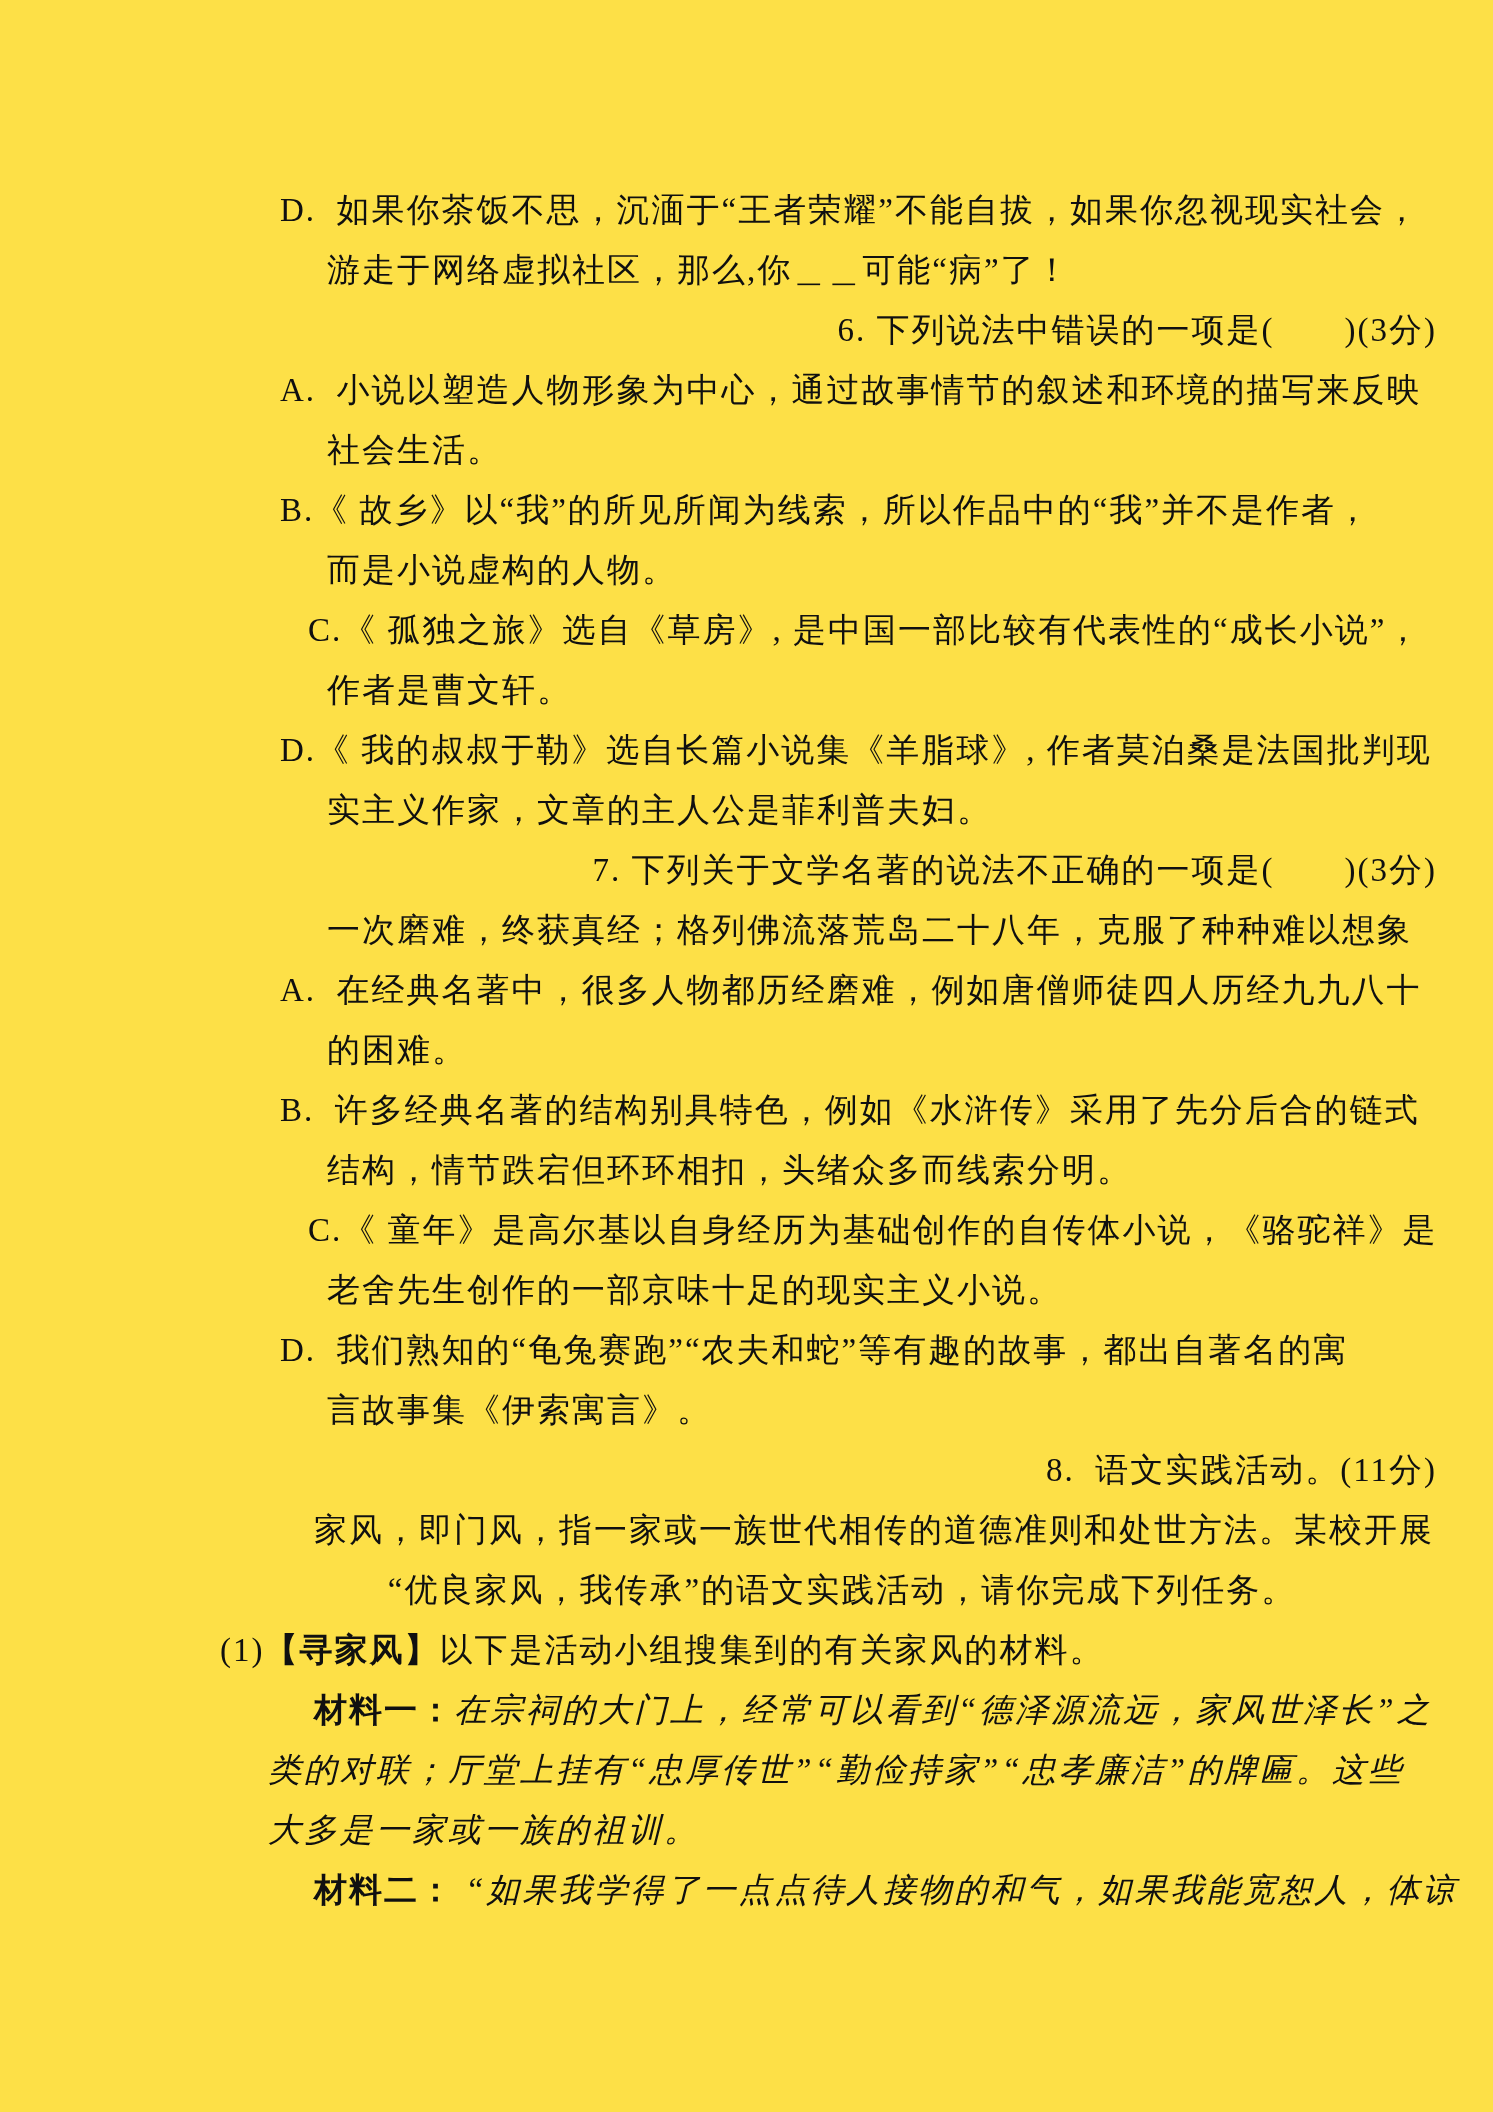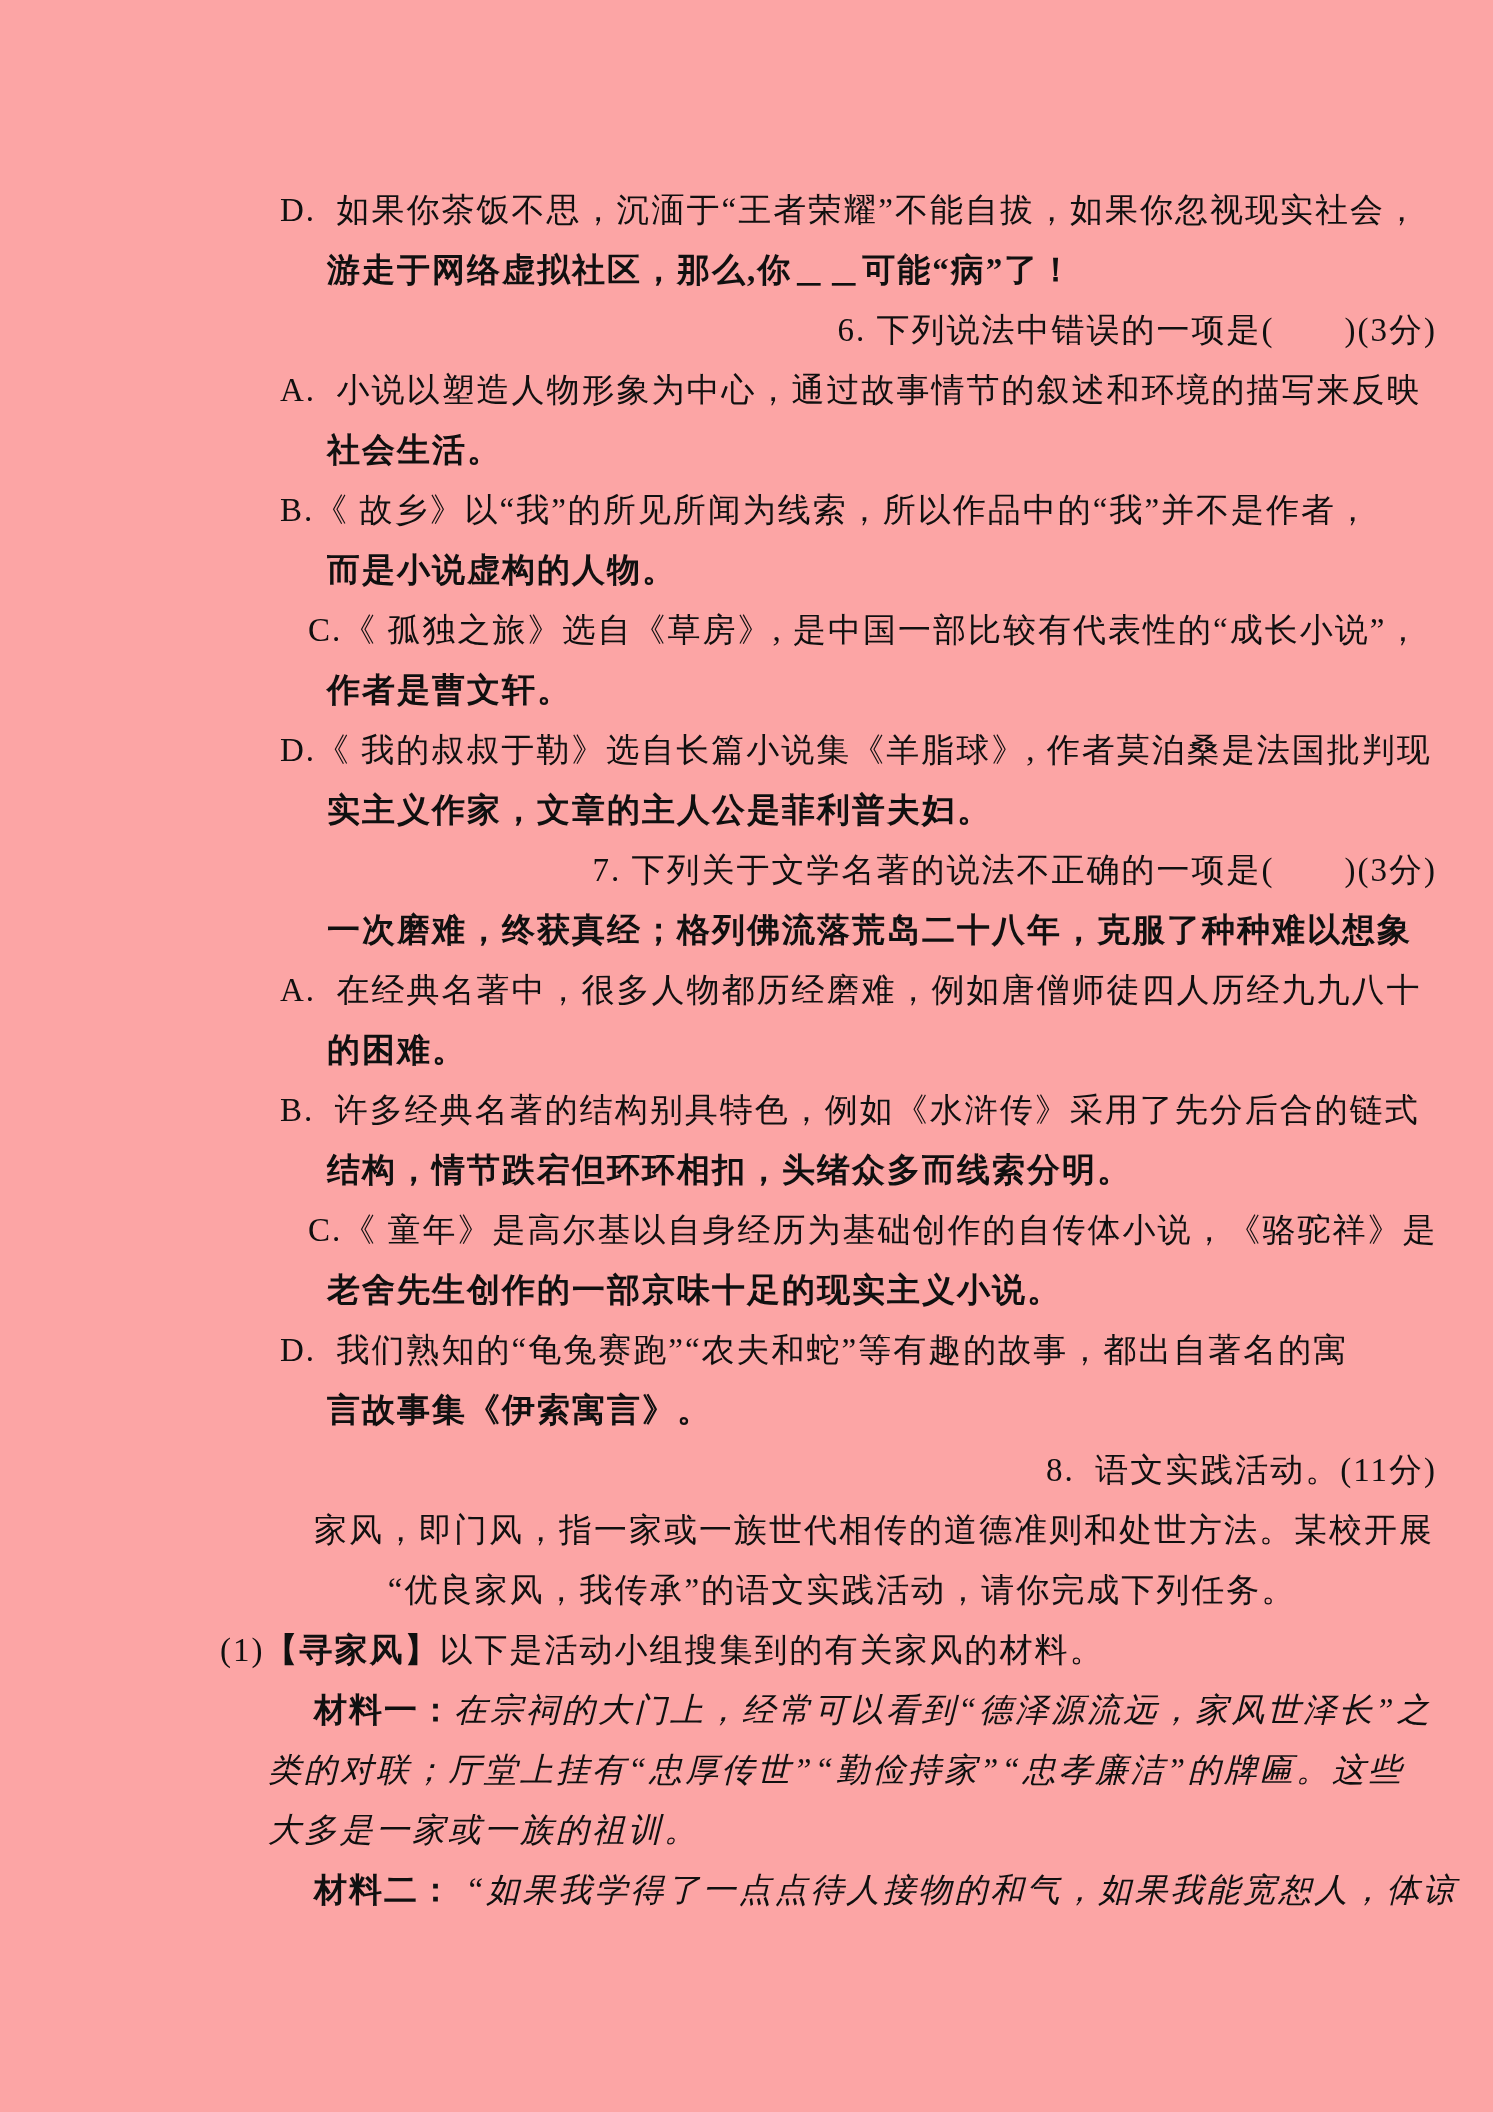--- a/index.html
+++ b/index.html
@@ -2,21 +2,21 @@
 <html><head>
 <meta charset="utf-8">
 <style>
   html, body { margin: 0; padding: 0; }
   body { background: #e8e8e8; }
   .page {
     position: relative;
     width: 1493px;
     height: 2112px;
     margin: 0 auto;
-    background: #fca5a5;
+    background: #fde047;
     font-family: "Liberation Serif", "DejaVu Serif", serif;
     color: #101010;
     overflow: hidden;
   }
   .textblock {
     position: absolute;
     left: 217px;
     top: 180px;
     width: 1220px;
   }
@@ -28,21 +28,21 @@
     letter-spacing: 2px;
   }
   
   .i-num   { padding-left: 0; text-align: right; }
   .i-sub   { padding-left: 3px; }
   .i-quote { padding-left: 30px; text-align: center; }
   .i-cont2 { padding-left: 51px; }
   .i-opt   { padding-left: 63px; }
   .i-optc  { padding-left: 91px; }
   .i-para  { padding-left: 97px; }
-  .i-cont  { padding-left: 110px; font-weight: bold; }
+  .i-cont  { padding-left: 110px; }
   
   .kai { font-style: italic; letter-spacing: 3px; }
   
   .hei {
     font-family: Liberation Mono, monospace;
     font-weight: 700;
     font-style: normal;
     letter-spacing: 2px;
   }
 </style>

